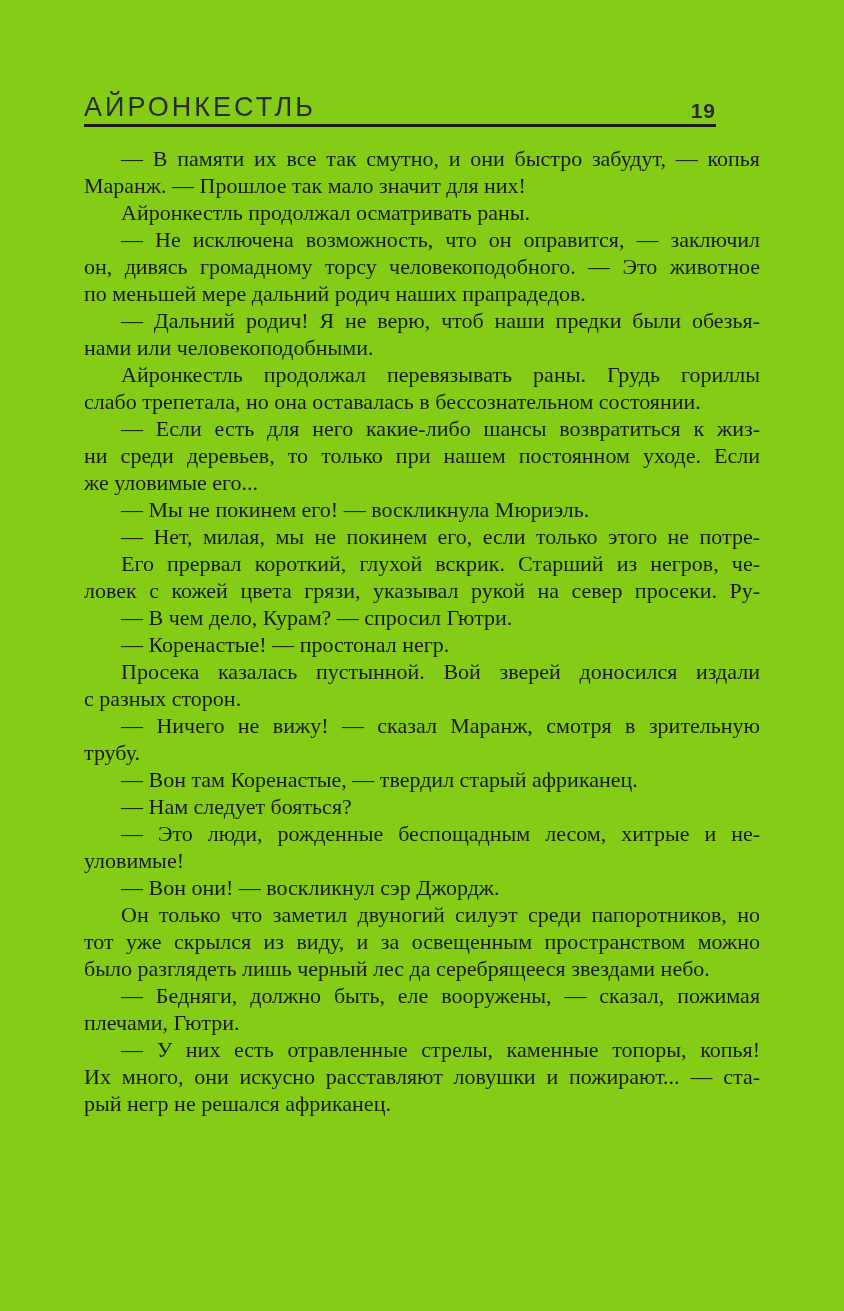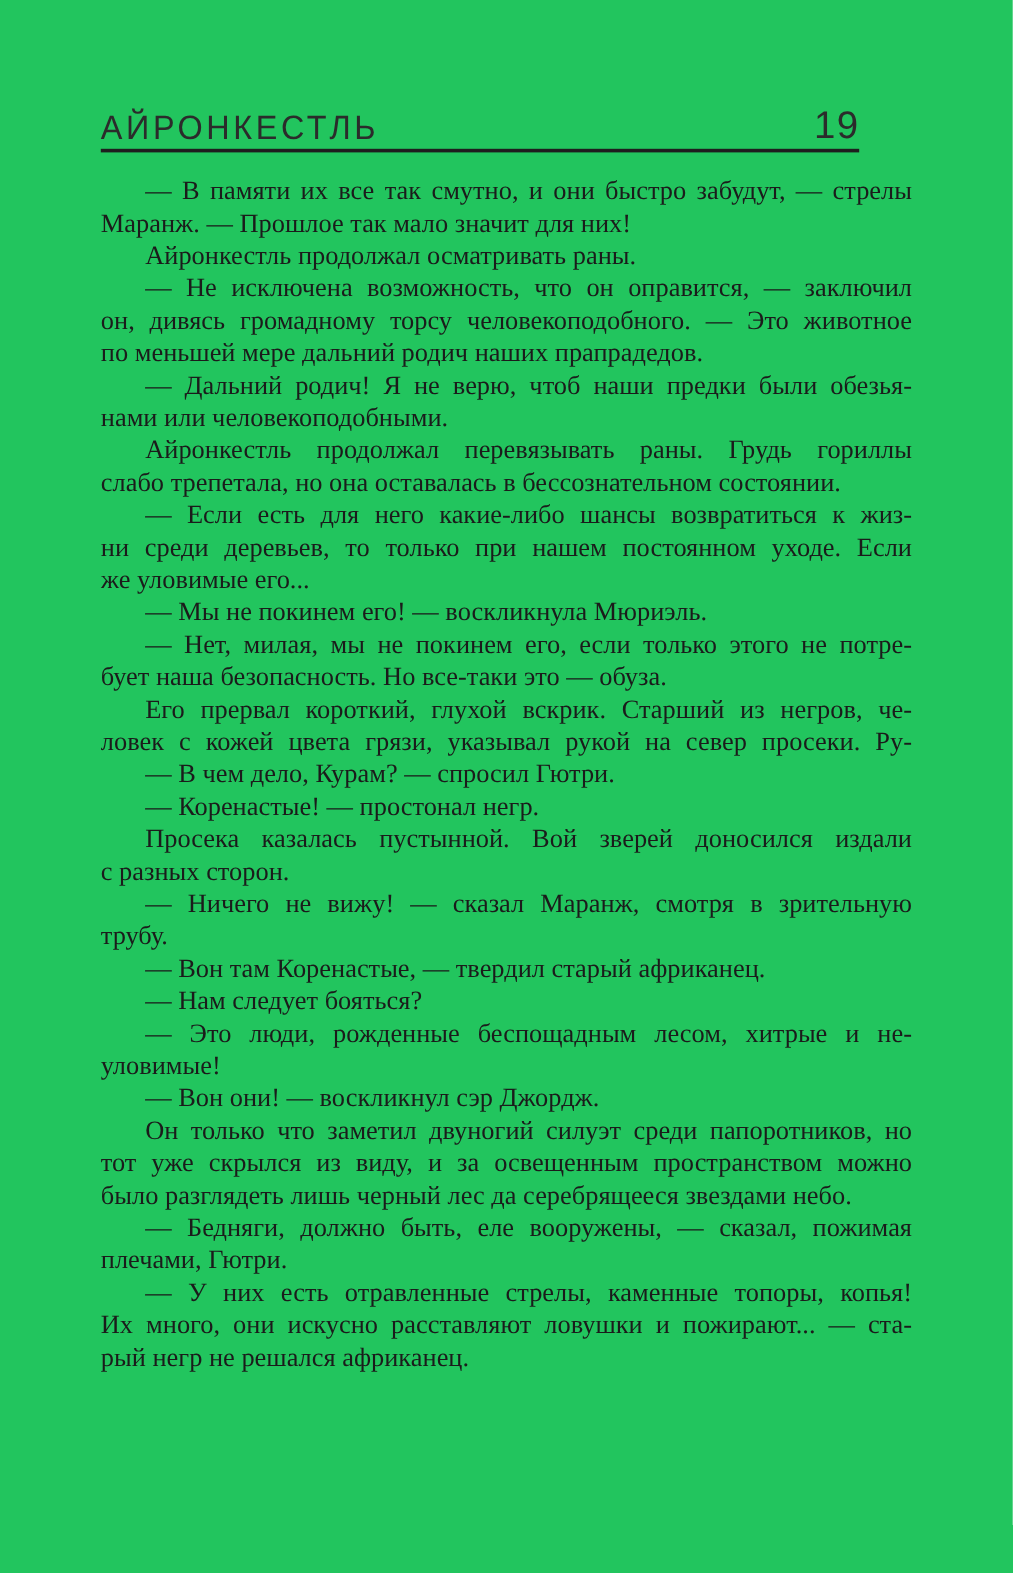--- a/index.html
+++ b/index.html
@@ -7,21 +7,21 @@
     width: 844px;
     height: 1311px;
     background: #ffffff;
     position: relative;
     font-family: "Liberation Serif", serif;
     overflow: hidden;
   }
   .page {
     position: absolute;
     inset: 0;
-    background: #22c55e;
+    background: #84cc16;
   }
   
   .running-head {
     position: absolute;
     left: 84px;
     top: 93px;
     width: 632px;
     height: 30px;
     display: flex;
     justify-content: space-between;
@@ -31,23 +31,23 @@
   }
   .running-title {
     font-size: 27px;
     letter-spacing: 3px;
     font-weight: 400;
     transform: scaleY(1.04);
     transform-origin: left bottom;
     white-space: nowrap;
   }
   .page-number {
-    font-size: 32px;
+    font-size: 21px;
     letter-spacing: 1px;
-    font-weight: 400;
+    font-weight: 700;
   }
   .header-rule {
     position: absolute;
     left: 84px;
     top: 124px;
     width: 632px;
     height: 3px;
     background: #1e1e1e;
   }
   
@@ -76,21 +76,21 @@
 
 <div class="page">
   <div class="running-head">
     <span class="running-title">АЙРОНКЕСТЛЬ</span>
     <span class="page-number">19</span>
   </div>
   <div class="header-rule"></div>
 
   <div class="body-text" id="body-text">
       <div class="paragraph">
-        <div class="text-line para-start">— В памяти их все так смутно, и они быстро забудут, — стрелы</div>
+        <div class="text-line para-start">— В памяти их все так смутно, и они быстро забудут, — копья</div>
         <div class="text-line para-end">Маранж. — Прошлое так мало значит для них!</div>
       </div>
       <div class="paragraph">
         <div class="text-line para-start para-end">Айронкестль продолжал осматривать раны.</div>
       </div>
       <div class="paragraph">
         <div class="text-line para-start">— Не исключена возможность, что он оправится, — заключил</div>
         <div class="text-line">он, дивясь громадному торсу человекоподобного. — Это животное</div>
         <div class="text-line para-end">по меньшей мере дальний родич наших прапрадедов.</div>
       </div>
@@ -105,21 +105,20 @@
       <div class="paragraph">
         <div class="text-line para-start">— Если есть для него какие-либо шансы возвратиться к жиз-</div>
         <div class="text-line">ни среди деревьев, то только при нашем постоянном уходе. Если</div>
         <div class="text-line para-end">же уловимые его...</div>
       </div>
       <div class="paragraph">
         <div class="text-line para-start para-end">— Мы не покинем его! — воскликнула Мюриэль.</div>
       </div>
       <div class="paragraph">
         <div class="text-line para-start">— Нет, милая, мы не покинем его, если только этого не потре-</div>
-        <div class="text-line para-end">бует наша безопасность. Но все-таки это — обуза.</div>
       </div>
       <div class="paragraph">
         <div class="text-line para-start">Его прервал короткий, глухой вскрик. Старший из негров, че-</div>
         <div class="text-line">ловек с кожей цвета грязи, указывал рукой на север просеки. Ру-</div>
       </div>
       <div class="paragraph">
         <div class="text-line para-start para-end">— В чем дело, Курам? — спросил Гютри.</div>
       </div>
       <div class="paragraph">
         <div class="text-line para-start para-end">— Коренастые! — простонал негр.</div>

